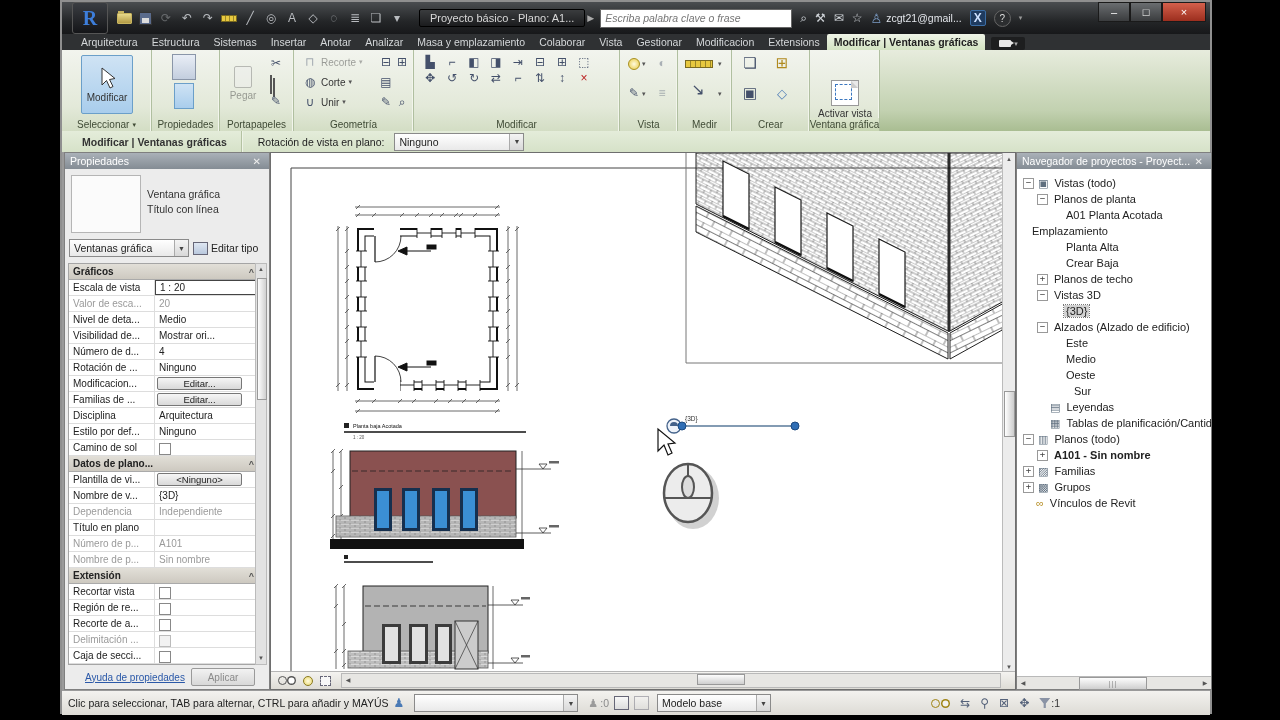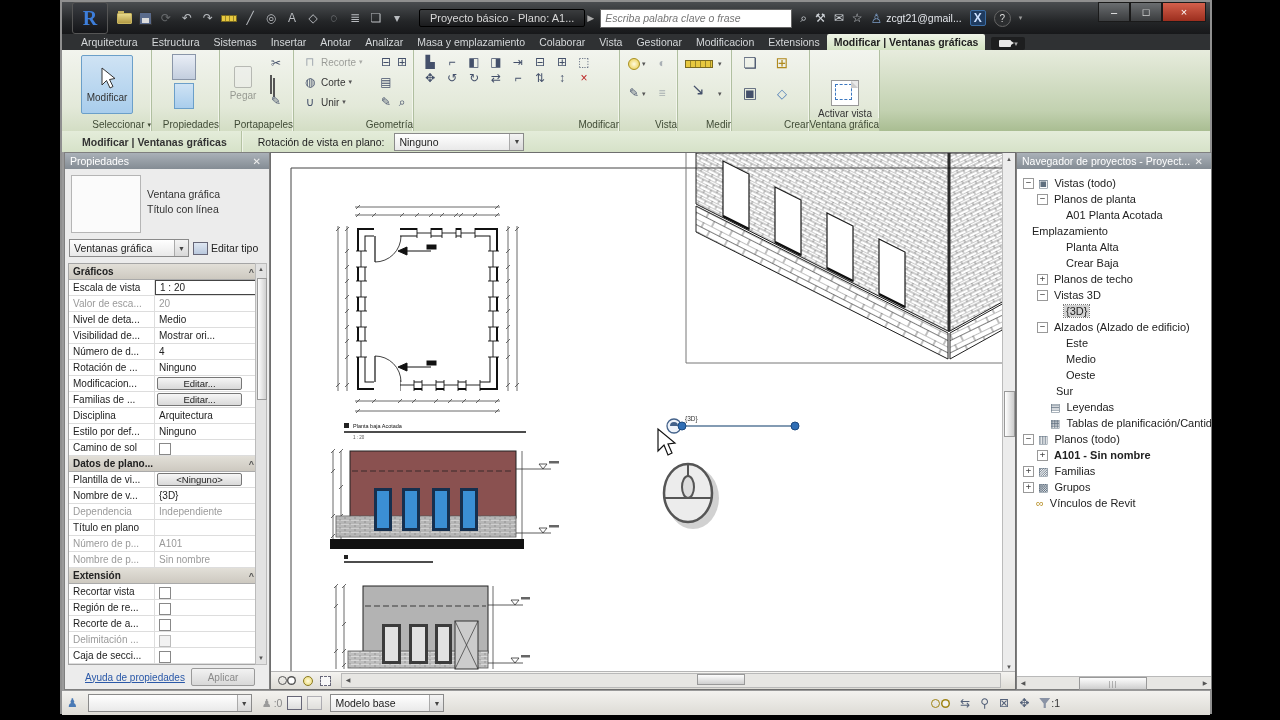--- a/index.html
+++ b/index.html
@@ -49,21 +49,21 @@
   #cambtn .cam{width:12px;height:7px;background:#e8e8e8;border-radius:1px;position:relative;}
   #cambtn .cam:before{content:"";position:absolute;right:-3px;top:1px;border-left:3px solid #e8e8e8;
     border-top:2px solid transparent;border-bottom:2px solid transparent;}
   #cambtn .car{color:#aaa;font-size:7px;}
   
   #ribbon{position:absolute;left:0;top:48px;width:100%;height:81px;
     background:linear-gradient(#e7ecdd,#c2d1b0 75%,#a9bd92);display:flex;}
   .panel{height:100%;position:relative;border-right:1px solid #b0bfa0;box-shadow:inset -1px 0 0 #f2f5ec;
     background:linear-gradient(#f2f4ee,#e3e9d9 70%,#d3ddc4);box-sizing:border-box;flex:0 0 auto;}
   .plabel{position:absolute;left:0;bottom:0;width:100%;height:13px;font-size:10px;color:#3f4a35;
-    display:flex;align-items:center;justify-content:flex-end;gap:3px;white-space:nowrap;}
+    display:flex;align-items:center;justify-content:center;gap:3px;white-space:nowrap;}
   .pbody{position:absolute;left:0;top:0;right:0;bottom:13px;}
   .bigbtn{position:absolute;display:flex;flex-direction:column;align-items:center;justify-content:center;
     gap:2px;font-size:10px;color:#333;text-align:center;}
   .bigbtn.sel{background:linear-gradient(#cfe3f4,#a9cdec);border:1px solid #6b9fc9;border-radius:2px;}
   .bigbtn.dis{opacity:.45;}
   .gi{font-size:12px;color:#44506a;width:16px;height:14px;display:flex;align-items:center;justify-content:center;}
   .gi.red{color:#b22;}
   .grow{display:flex;align-items:center;gap:3px;font-size:10px;color:#333;white-space:nowrap;}
   .gcar{font-size:7px;color:#555;}
   .ic-copy{width:9px;height:11px;border:1px solid #555;background:#fff;box-shadow:3px 3px 0 -1px #fff,3px 3px 0 0 #555;}
@@ -801,21 +801,21 @@
               <span class="tlabel">Este</span>
             </div>
             <div class="trow" style="padding-left: 34px;">
               <span style="width: 13px; flex: 0 0 auto;"></span>
               <span class="tlabel">Medio</span>
             </div>
             <div class="trow" style="padding-left: 34px;">
               <span style="width: 13px; flex: 0 0 auto;"></span>
               <span class="tlabel">Oeste</span>
             </div>
-            <div class="trow" style="padding-left: 24px;">
+            <div class="trow" style="padding-left: 42px;">
               <span style="width: 13px; flex: 0 0 auto;"></span>
               <span class="tlabel">Sur</span>
             </div>
             <div class="trow" style="padding-left: 20px;">
               <span style="width: 13px; flex: 0 0 auto;"></span>
               <span class="ticon" style="color: rgb(95, 111, 127);">▤</span>
               <span class="tlabel">Leyendas</span>
             </div>
             <div class="trow" style="padding-left: 20px;">
               <span style="width: 13px; flex: 0 0 auto;"></span>
@@ -849,20 +849,21 @@
           </div>
       <div id="bhscroll">
         <span class="la">◀</span>
             <span class="th">|||</span>
             <span class="ra">▶</span>
       </div>
     </div>
   </div>
 
   <div id="statusbar">
+    <span id="sb-hint">Clic para seleccionar, TAB para alternar, CTRL para añadir y MAYÚS</span>
     <span id="sb-wsic">♟</span>
     <span class="combo" id="sb-combo1">
       <span class="cv"></span>
           <span class="ca">▼</span>
     </span>
     <span id="sb-edit">
       <span class="pic">♟</span>
       <span>:0</span>
     </span>
     <span class="sbbox"></span>

